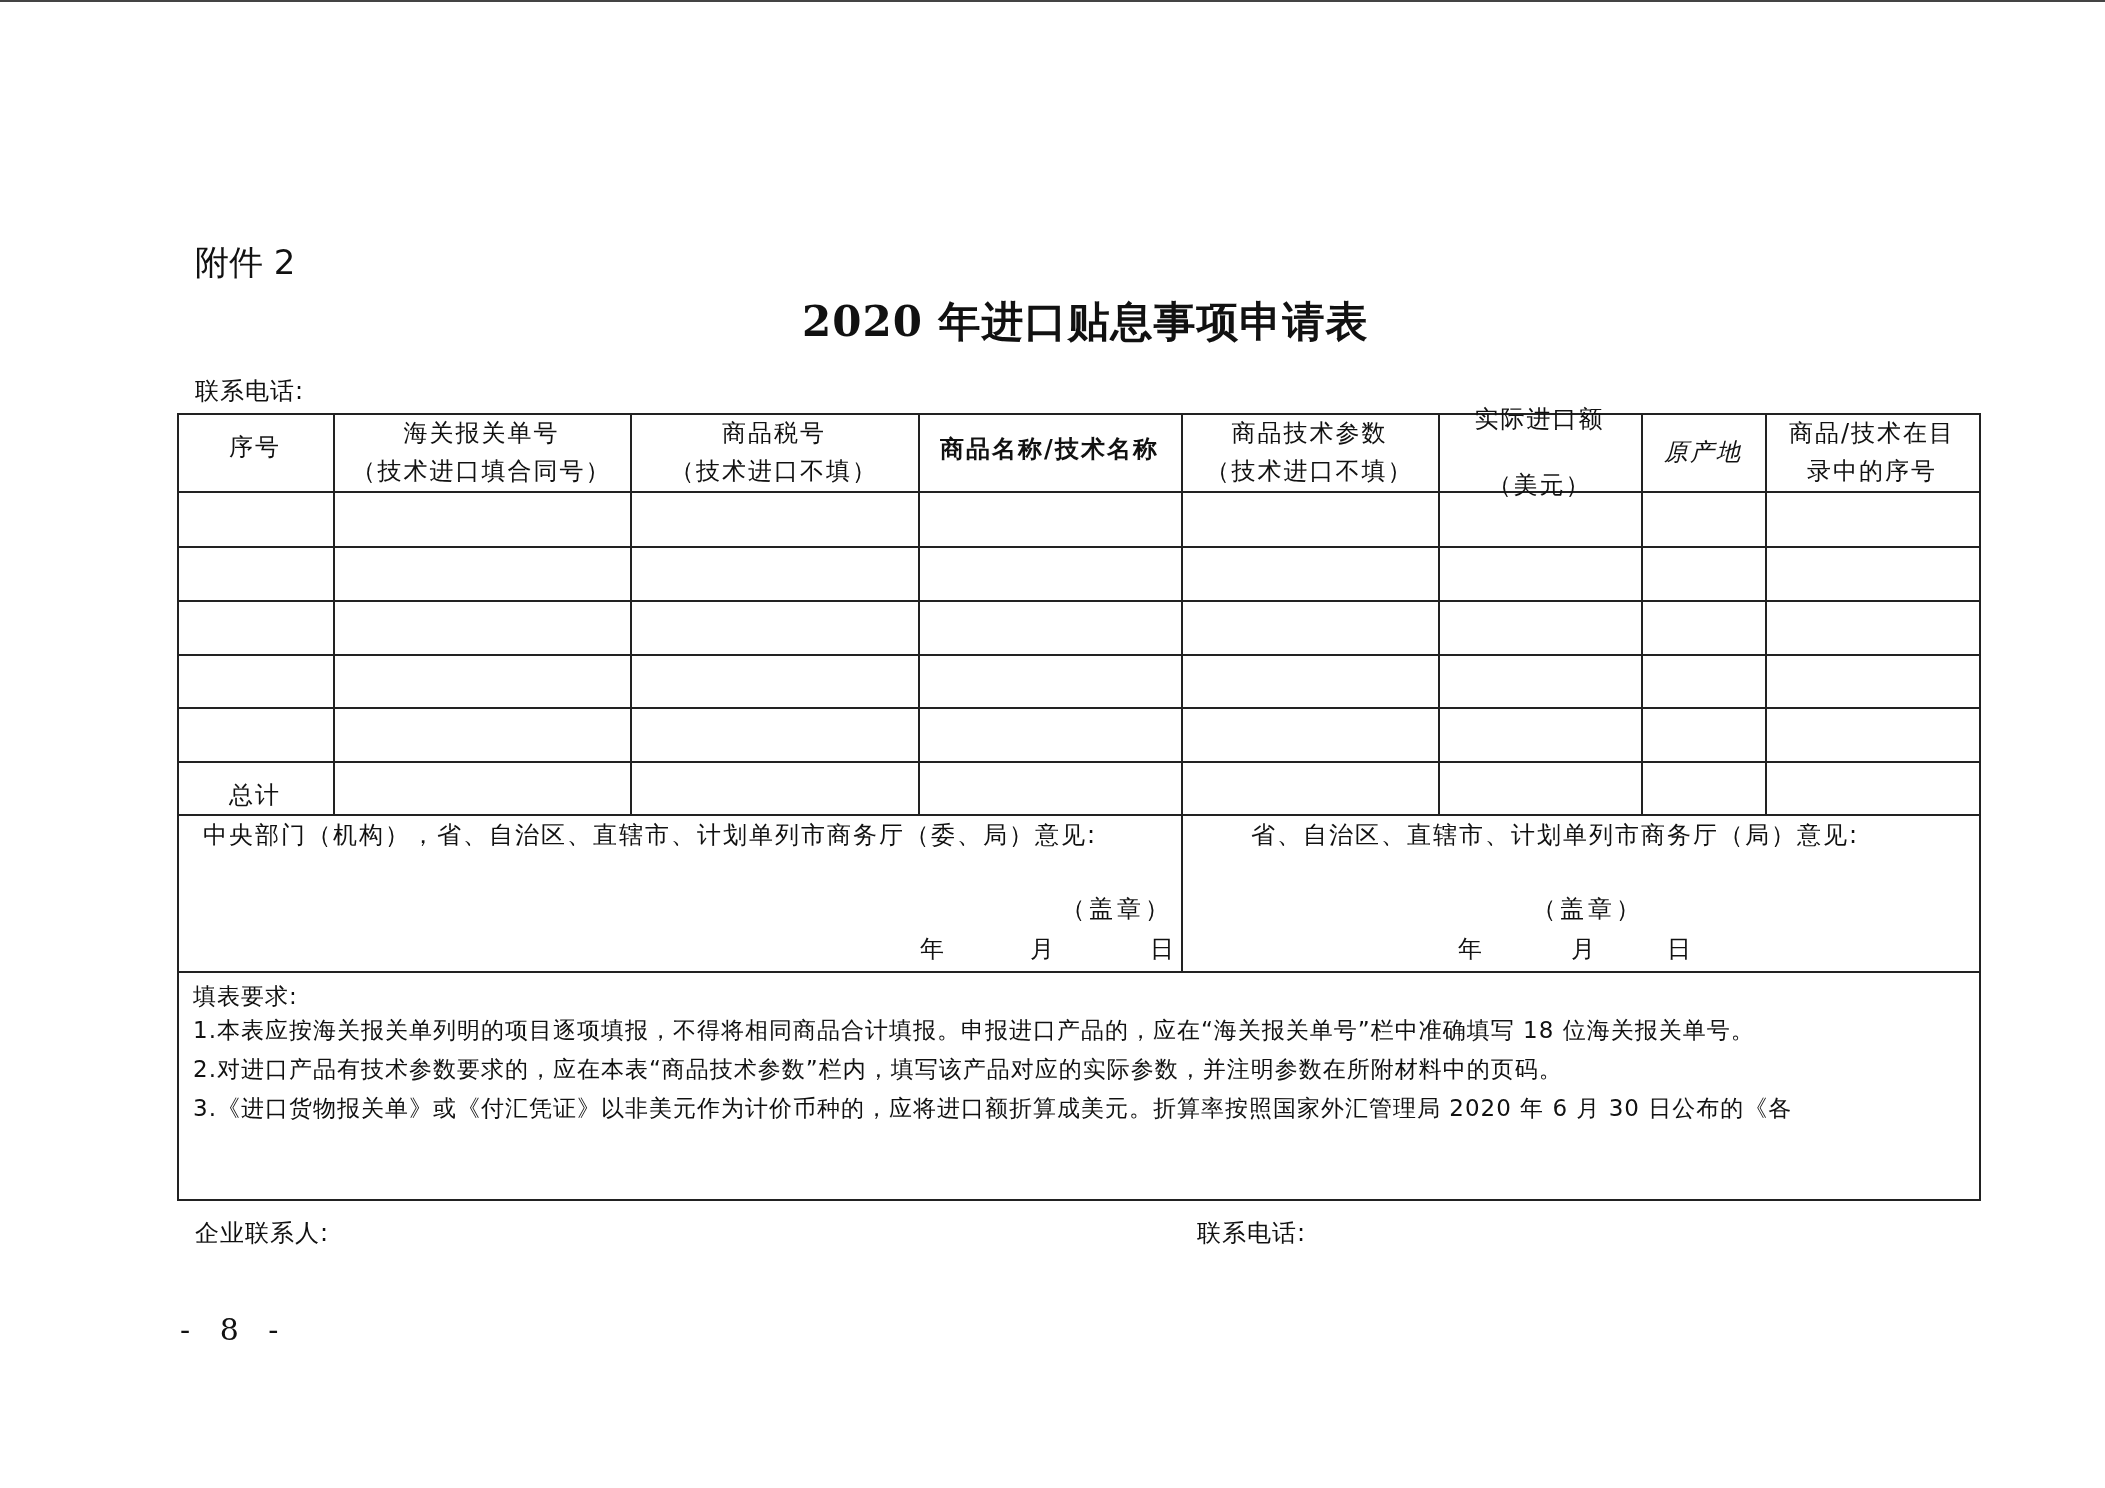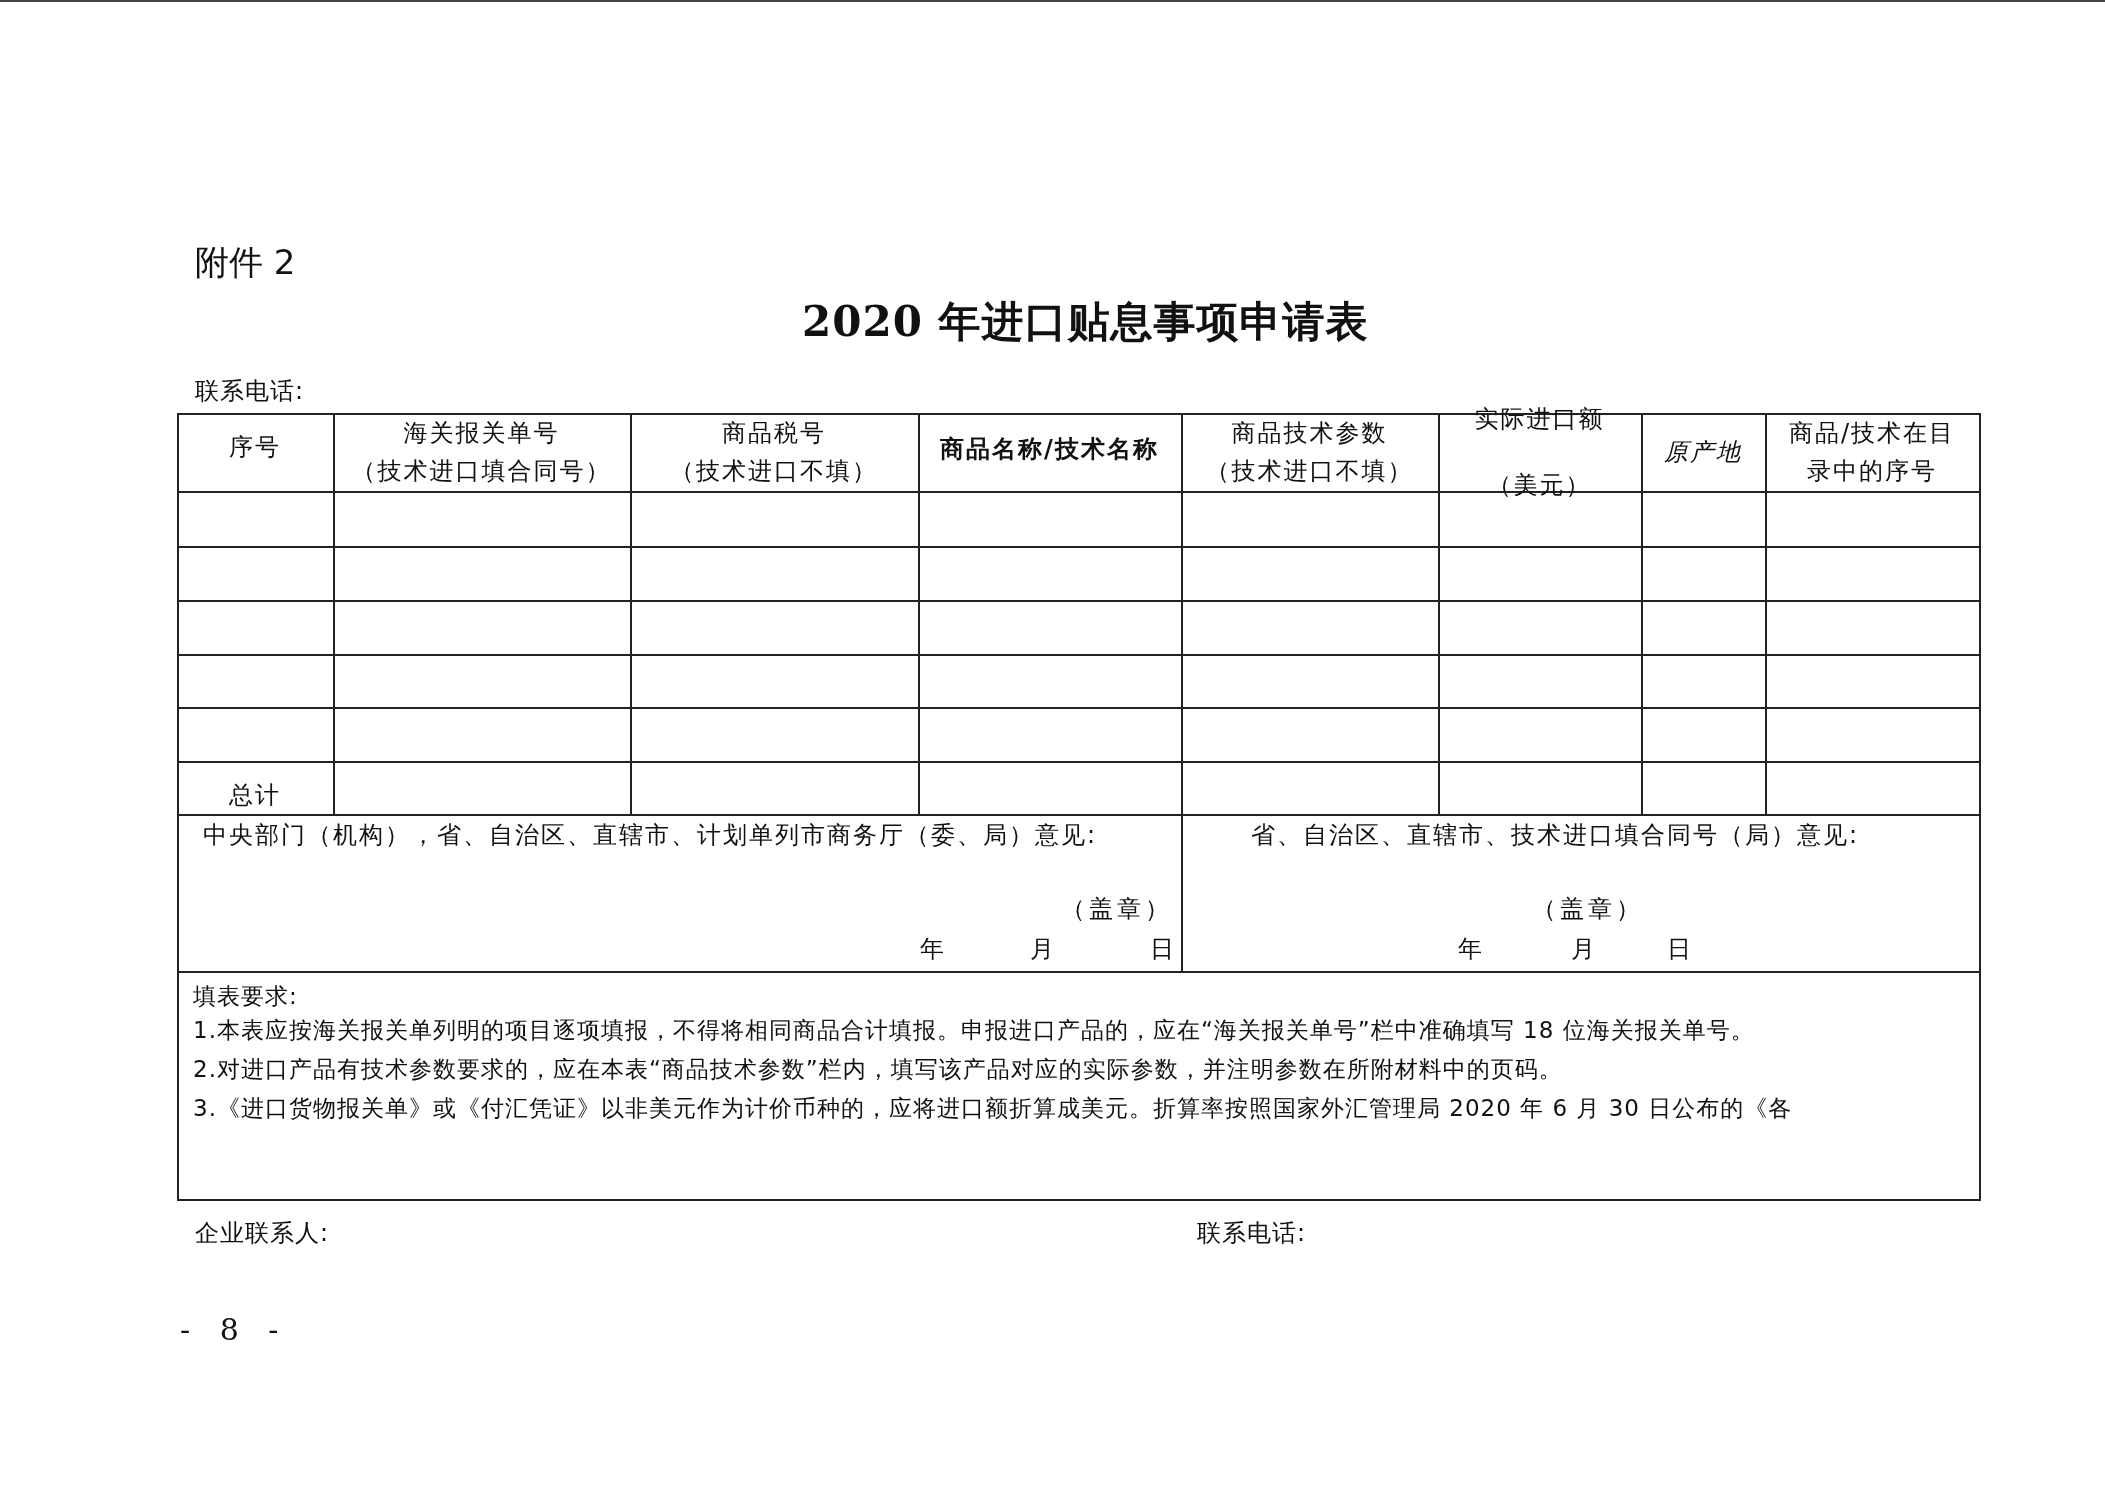--- a/index.html
+++ b/index.html
@@ -107,21 +107,21 @@
   </div>
   <div class="cell-input" style="left:158px;top:350px;width:1644px;height:51px;"></div>
 
   <div class="opinion-title" style="left:26px;top:406px;">中央部门（机构），省、自治区、直辖市、计划单列市商务厅（委、局）意见:</div>
   <div class="cell-input" style="left:2px;top:440px;width:1000px;height:60px;"></div>
   <div class="stamp" style="left:884px;top:480px;">（盖章）</div>
   <div class="date-part" style="left:743px;top:520px;">年</div>
   <div class="date-part" style="left:853px;top:520px;">月</div>
   <div class="date-part" style="left:973px;top:520px;">日</div>
 
-  <div class="opinion-title" style="left:1074px;top:406px;">省、自治区、直辖市、技术进口填合同号（局）意见:</div>
+  <div class="opinion-title" style="left:1074px;top:406px;">省、自治区、直辖市、计划单列市商务厅（局）意见:</div>
   <div class="cell-input" style="left:1006px;top:440px;width:796px;height:60px;"></div>
   <div class="stamp" style="left:1355px;top:480px;">（盖章）</div>
   <div class="date-part" style="left:1281px;top:520px;">年</div>
   <div class="date-part" style="left:1394px;top:520px;">月</div>
   <div class="date-part" style="left:1490px;top:520px;">日</div>
 
   <div class="instr" style="top:568px;">填表要求:</div>
   <div class="instr" style="top:602px;">1.本表应按海关报关单列明的项目逐项填报，不得将相同商品合计填报。申报进口产品的，应在“海关报关单号”栏中准确填写 18 位海关报关单号。</div>
   <div class="instr" style="top:641px;">2.对进口产品有技术参数要求的，应在本表“商品技术参数”栏内，填写该产品对应的实际参数，并注明参数在所附材料中的页码。</div>
   <div class="instr" style="top:680px;">3.《进口货物报关单》或《付汇凭证》以非美元作为计价币种的，应将进口额折算成美元。折算率按照国家外汇管理局 2020 年 6 月 30 日公布的《各</div>

